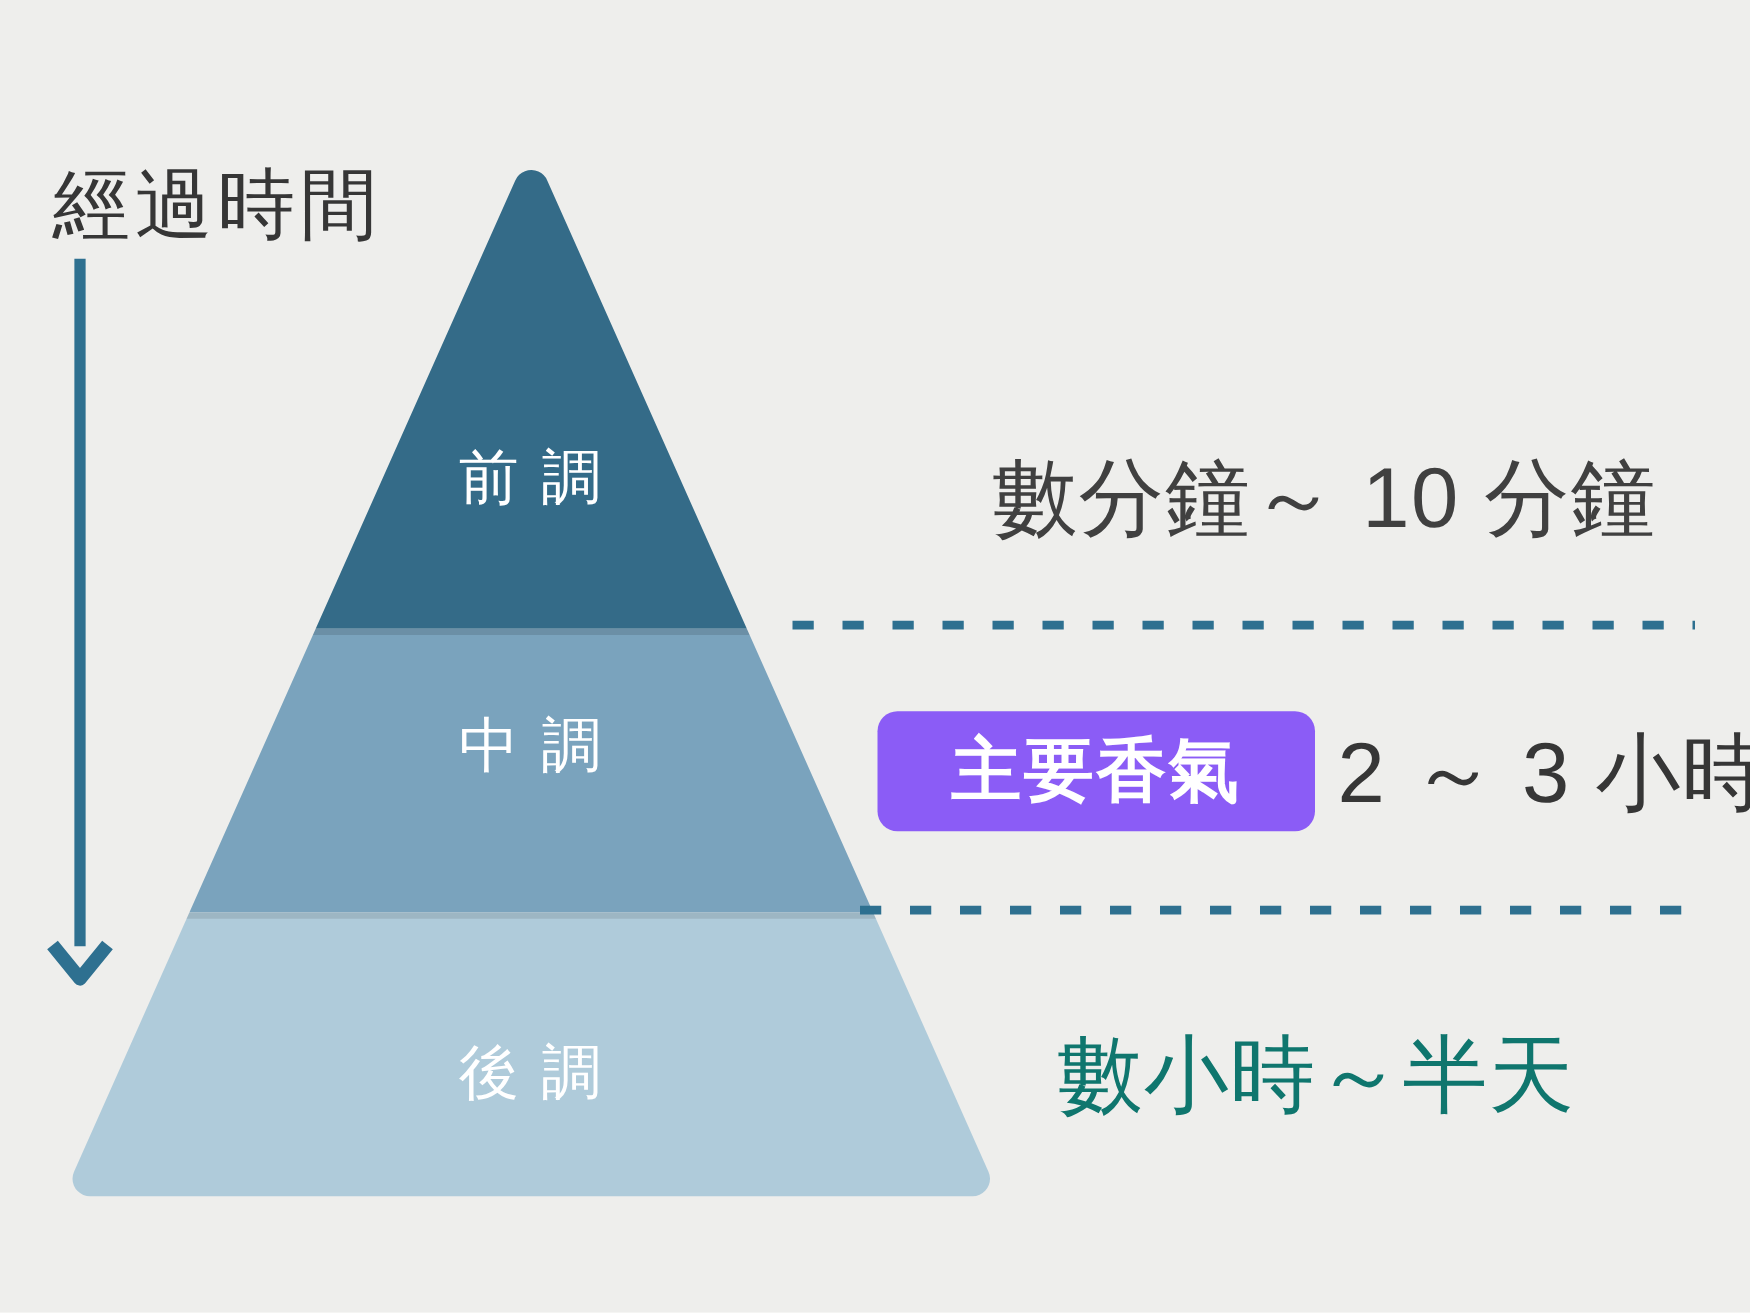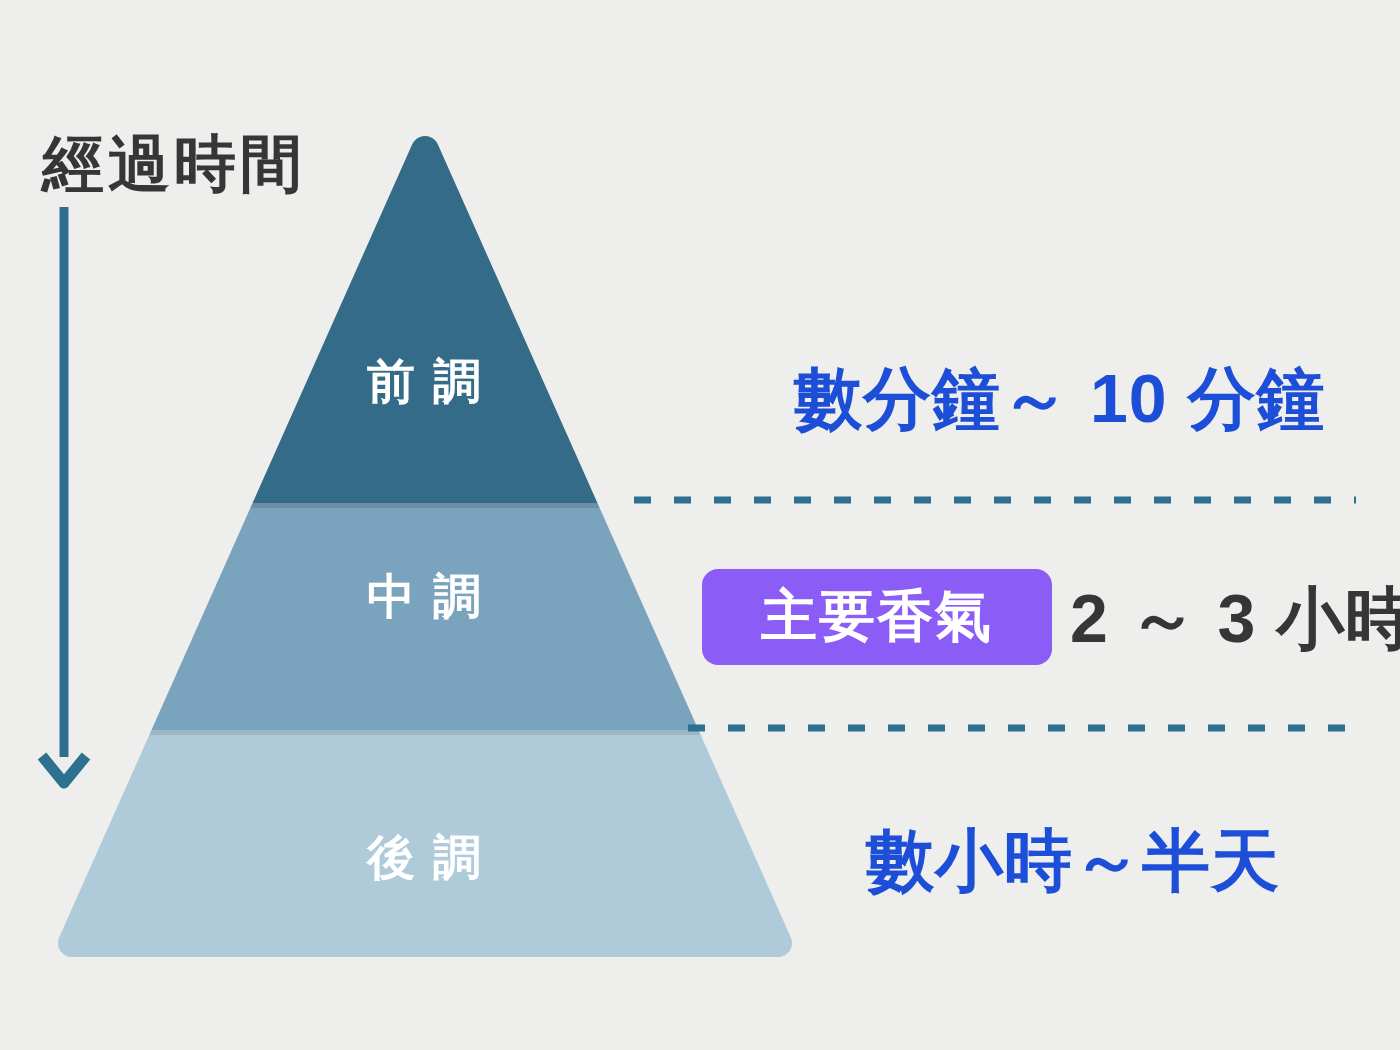--- a/index.html
+++ b/index.html
@@ -14,21 +14,21 @@
     overflow: hidden;
   }
   .bg-svg {
     position: absolute; left: 0; top: 0;
     width: 1400px; height: 1050px;
     display: block;
   }
   .overlay {
     position: absolute;
     white-space: nowrap;
-    font-weight: 700;
+    font-weight: 400;
   }
   .diagram-title {
     left: 42px; top: 122px;
     font-size: 62px;
     letter-spacing: 4px;
   }
   .layer-label {
     transform: translate(-50%, -50%);
     font-size: 48px;
     letter-spacing: 18px;
@@ -83,20 +83,20 @@
     <line x1="64" y1="207" x2="64" y2="757" stroke-width="9" stroke="#2e7090"></line>
     <polyline points="42,756 64,783 86,756" fill="none" stroke-width="11" stroke-linejoin="round" stroke="#2e7090"></polyline>
   </svg>
 
   <div class="overlay diagram-title" style="color: rgb(54, 54, 54);">經過時間</div>
 
   <div class="overlay layer-label layer-label-1" style="color: rgb(255, 255, 255);">前調</div>
   <div class="overlay layer-label layer-label-2" style="color: rgb(255, 255, 255);">中調</div>
   <div class="overlay layer-label layer-label-3" style="color: rgb(255, 255, 255);">後調</div>
 
-  <div class="overlay duration-label duration-1" style="color: #1d4ed8;">數分鐘～ 10 分鐘</div>
+  <div class="overlay duration-label duration-1" style="color: #404040;">數分鐘～ 10 分鐘</div>
 
   <div class="overlay main-scent-badge" style="background-color: #8b5cf6; color: rgb(255, 255, 255);">主要香氣</div>
 
   <div class="overlay duration-label duration-2" style="color: rgb(54, 54, 54);">2 ～ 3 小時</div>
 
-  <div class="overlay duration-label duration-3" style="color: #1d4ed8; margin-left: 20px;">數小時～半天</div>
+  <div class="overlay duration-label duration-3" style="color: #0f766e;">數小時～半天</div>
 </div>
 
 </body></html>

